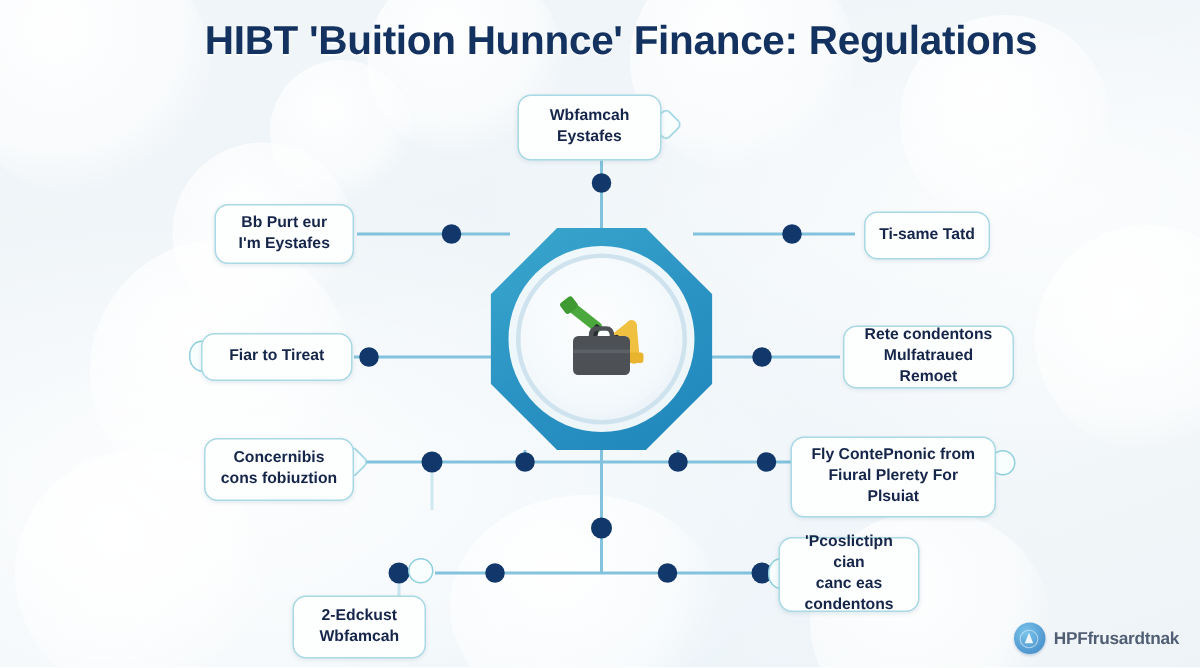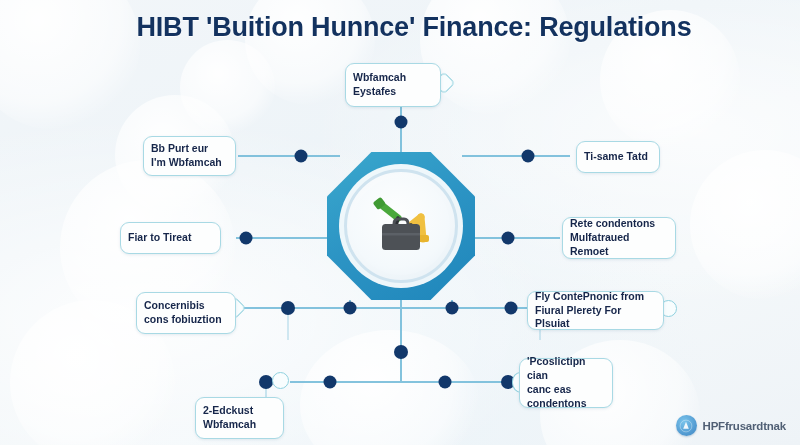--- a/index.html
+++ b/index.html
@@ -61,21 +61,21 @@
     border: 1.4px solid #a8d9e4;
     border-radius: 9px;
     box-shadow: 0 1px 3px rgba(60,110,140,0.13);
     color: #16264a;
     font-size: 10.5px;
     font-weight: bold;
     line-height: 1.32;
     display: flex;
     align-items: center;
     justify-content: center;
-    text-align: left;
+    text-align: center;
     padding: 4px 7px;
     z-index: 20;
     filter: blur(0.18px);
   }
   .node span { display: block; width: 100%; }
   
   .knob {
     position: absolute;
     width: 17px; height: 19px;
     border: 1.4px solid #8fd0de;
@@ -241,26 +241,26 @@
     <span>
       <span>Wbfamcah</span>
       <span>Eystafes</span>
     </span>
   </div>
 
   <div class="knob" style="left:217px; top:147px;"></div>
   <div class="node" style="left:143px; top:136px; width:93px; height:40px;">
     <span>
       <span>Bb Purt eur</span>
-      <span>I'm Wbfamcah</span>
+      <span>I'm Eystafes</span>
     </span>
   </div>
 
   <div class="knob" style="left:126px; top:227px;"></div>
-  <div class="node" style="left:120px; top:222px; width:101px; height:32px;">
+  <div class="node" style="left:134px; top:222px; width:101px; height:32px;">
     <span>
       <span>Fiar to Tireat</span>
     </span>
   </div>
 
   <div class="knob diamond" style="left:227px; top:300px;"></div>
   <div class="node" style="left:136px; top:292px; width:100px; height:42px;">
     <span>
       <span>Concernibis</span>
       <span>cons fobiuztion</span>
@@ -282,21 +282,21 @@
   </div>
 
   <div class="node" style="left:562px; top:217px; width:114px; height:42px;">
     <span>
       <span>Rete condentons</span>
       <span>Mulfatraued Remoet</span>
     </span>
   </div>
 
   <div class="knob round" style="left:660px; top:300px;"></div>
-  <div class="node" style="left:527px; top:291px; width:137px; height:39px;">
+  <div class="node" style="left:527px; top:291px; width:137px; height:54px;">
     <span>
       <span>Fly ContePnonic from</span>
       <span>Fiural Plerety For Plsuiat</span>
     </span>
   </div>
 
   <div class="knob" style="left:512px; top:372px;"></div>
   <div class="node" style="left:519px; top:358px; width:94px; height:50px;">
     <span>
       <span>'Pcoslictipn cian</span>

